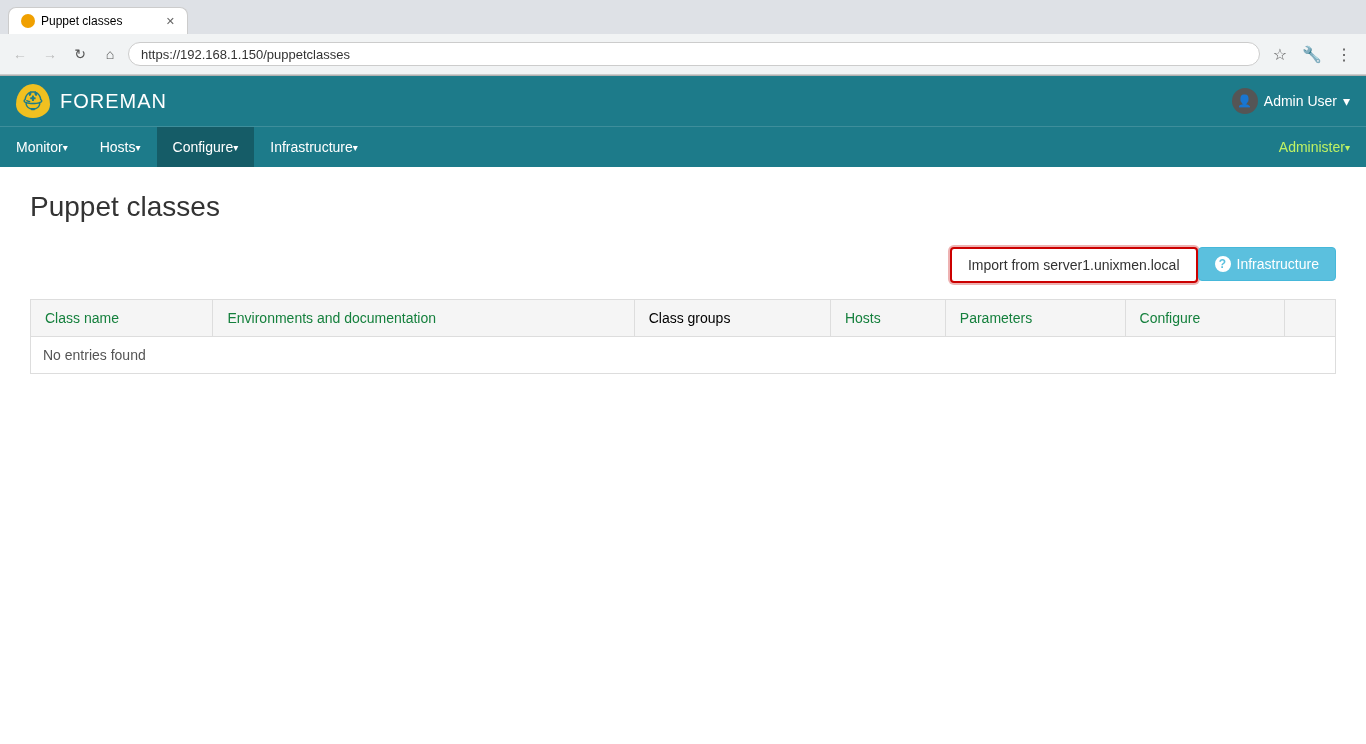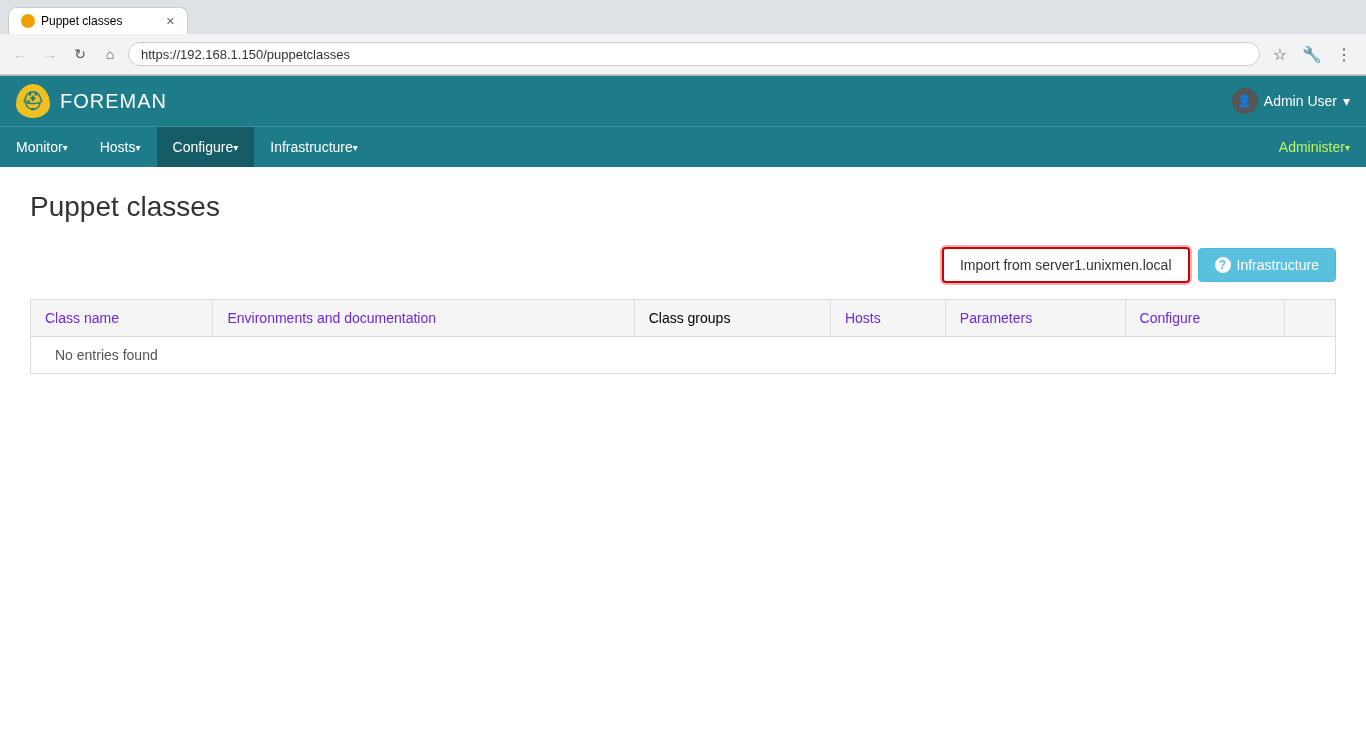--- a/index.html
+++ b/index.html
@@ -159,22 +159,21 @@
     }
     .page-title {
       font-size: 28px;
       font-weight: 300;
       color: #333;
       margin-bottom: 24px;
     }
     .actions-bar {
       display: flex;
       justify-content: flex-end;
-      align-items: center;
-      gap: 8px;
+      align-items: flex-start;
       margin-bottom: 16px;
     }
     .btn-import {
       background: #fff;
       border: 2px solid #c00;
       border-radius: 4px;
       padding: 8px 16px;
       font-size: 14px;
       color: #333;
       cursor: pointer;
@@ -198,27 +197,27 @@
       border: 1px solid #ddd;
     }
     .data-table th {
       background: #f5f5f5;
       border: 1px solid #ddd;
       padding: 10px 14px;
       text-align: left;
       font-weight: normal;
     }
     .data-table th a, .data-table th.link {
-      color: #6d28d9;
+      color: #15803d;
       text-decoration: none;
       cursor: pointer;
     }
     .data-table td {
       border: 1px solid #ddd;
-      padding: 10px 24px;
+      padding: 10px 12px;
       color: #555;
     }
     .no-entries {
       padding: 16px 0;
       color: #555;
       font-size: 14px;
     }
 
     
     .question-circle {

